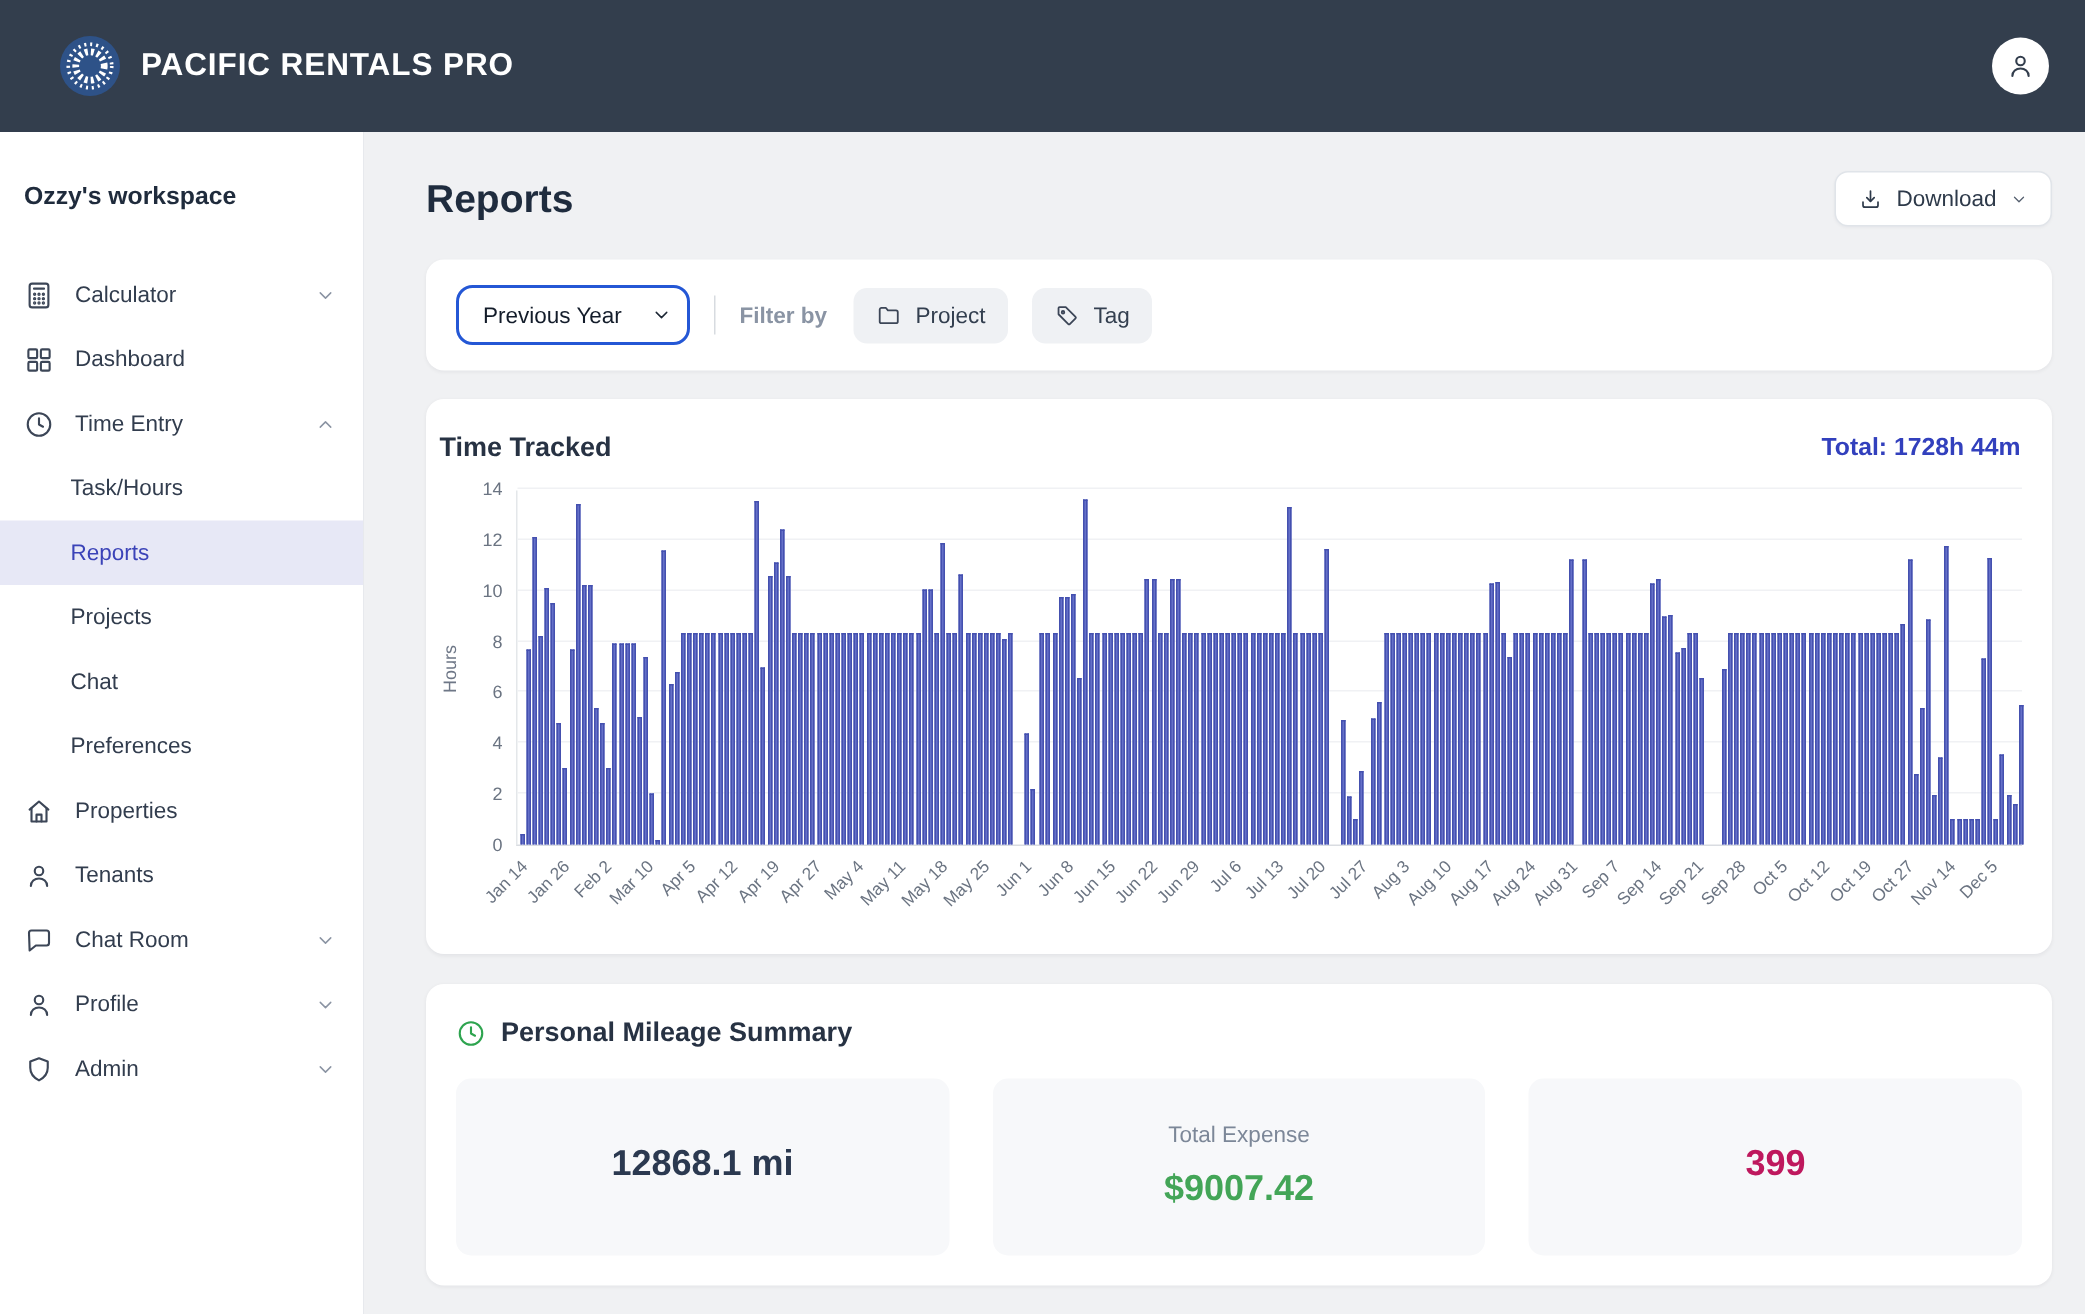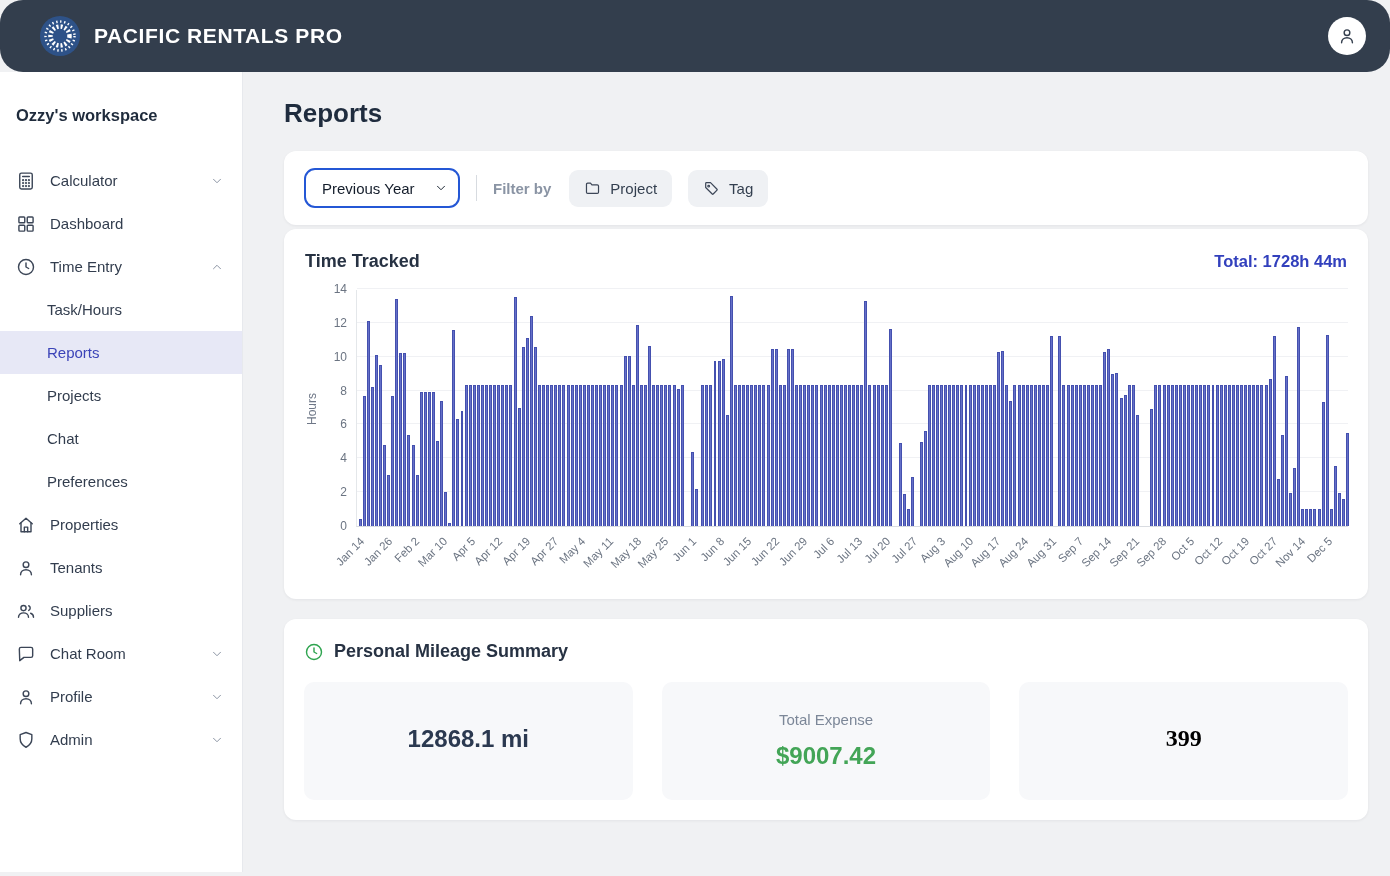--- a/index.html
+++ b/index.html
@@ -1,20 +1,20 @@
 <!DOCTYPE html>
 <html><head>
 <meta charset="utf-8">
 <style>
   * { margin:0; padding:0; box-sizing:border-box; }
   html,body { width:1390px; height:876px; overflow:hidden; }
   body { font-family:"Liberation Sans", sans-serif; background:#f0f1f3; color:#2c3749; }
 
   
-  .topbar { height:72px; background:#333e4d; display:flex; align-items:center; padding:0 24px 0 40px;border-radius:23px; }
+  .topbar { height:88px; background:#333e4d; display:flex; align-items:center; padding:0 24px 0 40px; }
   .logo { width:40px; height:40px; flex:0 0 auto; }
   .app-title { color:#ffffff; font-size:21px; font-weight:800; letter-spacing:.6px; margin-left:14px; flex:1; }
   .avatar-btn { width:38px; height:38px; border-radius:50%; background:#ffffff; border:none; display:flex; align-items:center; justify-content:center; color:#333e4d; cursor:pointer; }
   .avatar-btn svg { width:20px; height:20px; }
 
   
   .shell { display:flex; height:800px; }
   .sidebar { width:243px; background:#ffffff; border-right:1px solid #e7e9ed; display:flex; flex-direction:column; }
   .workspace { font-size:16.5px; font-weight:700; color:#1f2b3c; padding:34px 16px 6px 16px; }
   .nav { margin-top:28px; flex:1; overflow:hidden; }
@@ -43,21 +43,21 @@
   .sel-wrap { position:relative; }
   select.period { appearance:none; -webkit-appearance:none; width:156px; height:40px; border:2px solid #2457d5; border-radius:11px; background:#ffffff; font-family:inherit; font-size:15px; color:#131c2a; padding:0 34px 0 16px; cursor:pointer; }
   .sel-wrap .cv { position:absolute; right:12px; top:13px; width:14px; height:14px; color:#1c2634; pointer-events:none; }
   .sel-wrap .cv svg { width:14px; height:14px; }
   .vdiv { width:1px; height:26px; background:#d7dbe0; }
   .filter-by { font-size:15px; font-weight:600; color:#8a94a4; margin-right:2px; }
   .chip-btn { display:flex; align-items:center; gap:9px; background:#eff1f4; border:none; border-radius:9px; height:37px; padding:0 15px; font-size:15px; color:#333f4f; font-family:inherit; cursor:pointer; }
   .chip-btn svg { width:17px; height:17px; color:#3c4657; }
 
   
-  .time-card { margin-top:4px; padding:22px 20px 14px 20px; }
+  .time-card { margin-top:19px; padding:22px 20px 14px 8px; }
   .time-head { display:flex; align-items:center; justify-content:space-between; padding:0 1px; }
   .card-title { font-size:18px; font-weight:700; color:#273243; }
   .time-total { font-size:16.5px; font-weight:700; color:#3240bd; }
 
   .chart { display:flex; margin-top:18px; }
   .yaxis { width:52px; position:relative; height:237px; flex:0 0 auto; }
   .yaxis .hours-lbl { position:absolute; left:-8px; top:50%; transform:translateY(-50%) rotate(-90deg); font-size:12px; color:#6e7787; }
   .yaxis .yt { position:absolute; right:9px; transform:translateY(6px); font-size:12px; color:#6b7482; }
   .plot { flex:1; position:relative; height:237px; border-left:1px solid #e4e7ea; border-bottom:1px solid #d9dce1; }
   .grid { position:absolute; left:0; right:0; height:1px; background:#f0f1f4; }
@@ -179,31 +179,20 @@
             <svg viewBox="0 0 24 24" fill="none" stroke="currentColor" stroke-width="1.7" stroke-linecap="round" stroke-linejoin="round">
               <circle cx="12" cy="8" r="3.4"></circle>
               <path d="M5.5 20c0-3.6 2.9-6 6.5-6s6.5 2.4 6.5 6"></path>
             </svg>
           </span>
           <span class="lbl">Tenants</span>
         </div>
         <div class="nav-item">
           <span class="ic">
             <svg viewBox="0 0 24 24" fill="none" stroke="currentColor" stroke-width="1.7" stroke-linecap="round" stroke-linejoin="round">
-              <circle cx="9" cy="8.5" r="3.1"></circle>
-              <path d="M3 19.5c0-3.2 2.7-5.3 6-5.3s6 2.1 6 5.3"></path>
-              <path d="M15.3 5.7a3.1 3.1 0 010 5.6"></path>
-              <path d="M17.6 14.7c2 .8 3.4 2.6 3.4 4.8"></path>
-            </svg>
-          </span>
-          <span class="lbl">Suppliers</span>
-        </div>
-        <div class="nav-item">
-          <span class="ic">
-            <svg viewBox="0 0 24 24" fill="none" stroke="currentColor" stroke-width="1.7" stroke-linecap="round" stroke-linejoin="round">
               <path d="M4 6a2 2 0 012-2h12a2 2 0 012 2v8a2 2 0 01-2 2H9.5L4.5 20z"></path>
             </svg>
           </span>
           <span class="lbl">Chat Room</span>
           <span class="chev">
             <svg viewBox="0 0 24 24" fill="none" stroke="currentColor" stroke-width="1.7" stroke-linecap="round" stroke-linejoin="round">
               <polyline points="6,9 12,15 18,9"></polyline>
             </svg>
           </span>
         </div>
@@ -233,20 +222,35 @@
               <polyline points="6,9 12,15 18,9"></polyline>
             </svg>
           </span>
         </div>
       </div>
   </div>
 
   <div class="main">
     <div class="page-head">
       <div class="page-title">Reports</div>
+      <button class="dl-btn">
+        <span style="display:flex">
+            <svg viewBox="0 0 24 24" fill="none" stroke="currentColor" stroke-width="1.7" stroke-linecap="round" stroke-linejoin="round">
+              <path d="M12 3.5v10"></path>
+              <path d="M8.3 10.2L12 13.9l3.7-3.7"></path>
+              <path d="M4.5 14.5v3.2a2 2 0 002 2h11a2 2 0 002-2v-3.2"></path>
+            </svg>
+          </span>
+        <span>Download</span>
+        <span class="cv" style="display:flex">
+            <svg viewBox="0 0 24 24" fill="none" stroke="currentColor" stroke-width="1.7" stroke-linecap="round" stroke-linejoin="round">
+              <polyline points="6,9 12,15 18,9"></polyline>
+            </svg>
+          </span>
+      </button>
     </div>
 
     <div class="card filter-card">
       <span class="sel-wrap">
         <select class="period">
           <option selected="">Previous Year</option>
         </select>
         <span class="cv"><svg viewBox="0 0 24 24" fill="none" stroke="currentColor" stroke-width="1.7" stroke-linecap="round" stroke-linejoin="round">
               <polyline points="6,9 12,15 18,9"></polyline>
             </svg></span>
@@ -604,18 +608,18 @@
       </div>
       <div class="stats">
           <div class="stat">
             <div class="s-val" style="color: rgb(43, 57, 80);">12868.1 mi</div>
           </div>
           <div class="stat">
             <div class="s-lbl">Total Expense</div>
             <div class="s-val" style="color: rgb(67, 165, 87);">$9007.42</div>
           </div>
           <div class="stat">
-            <div class="s-val" style="color: #000000; font-family: Liberation Serif, serif;">399</div>
+            <div class="s-val" style="color: #be185d;">399</div>
           </div>
         </div>
     </div>
   </div>
 </div>
 
 </body></html>

